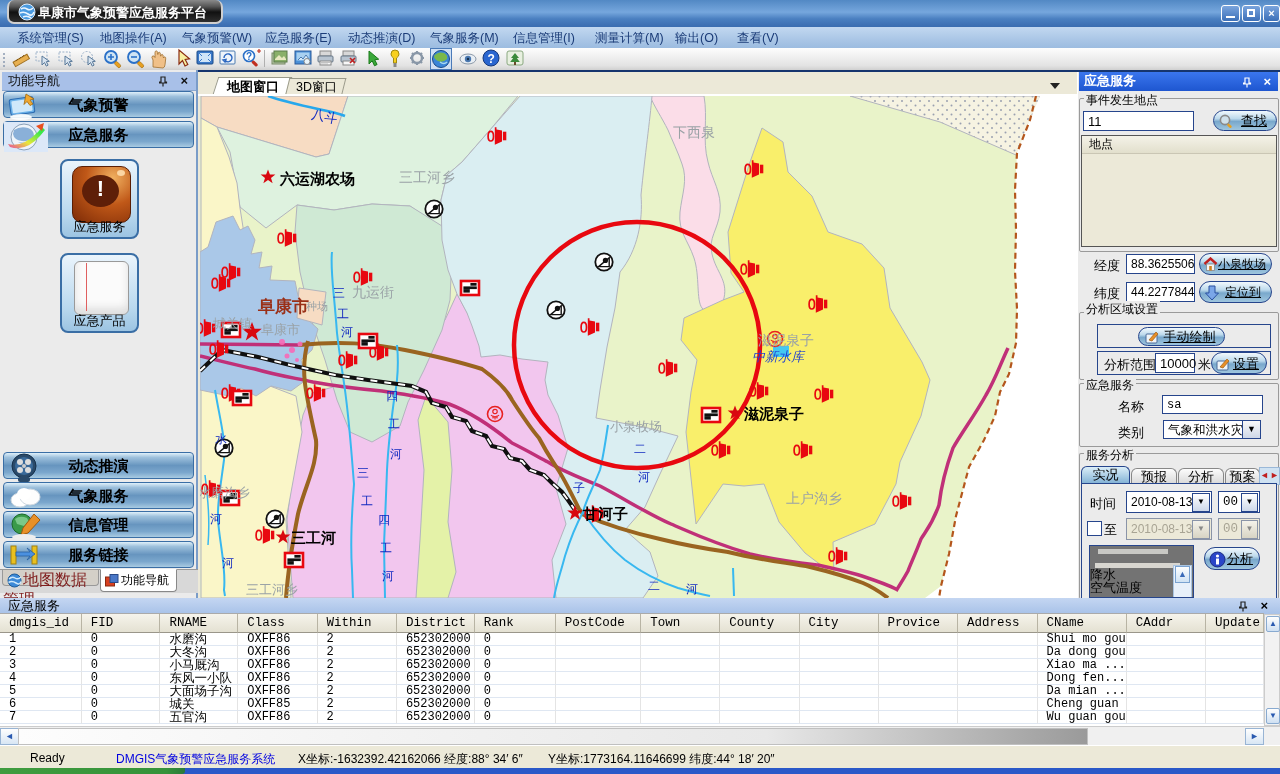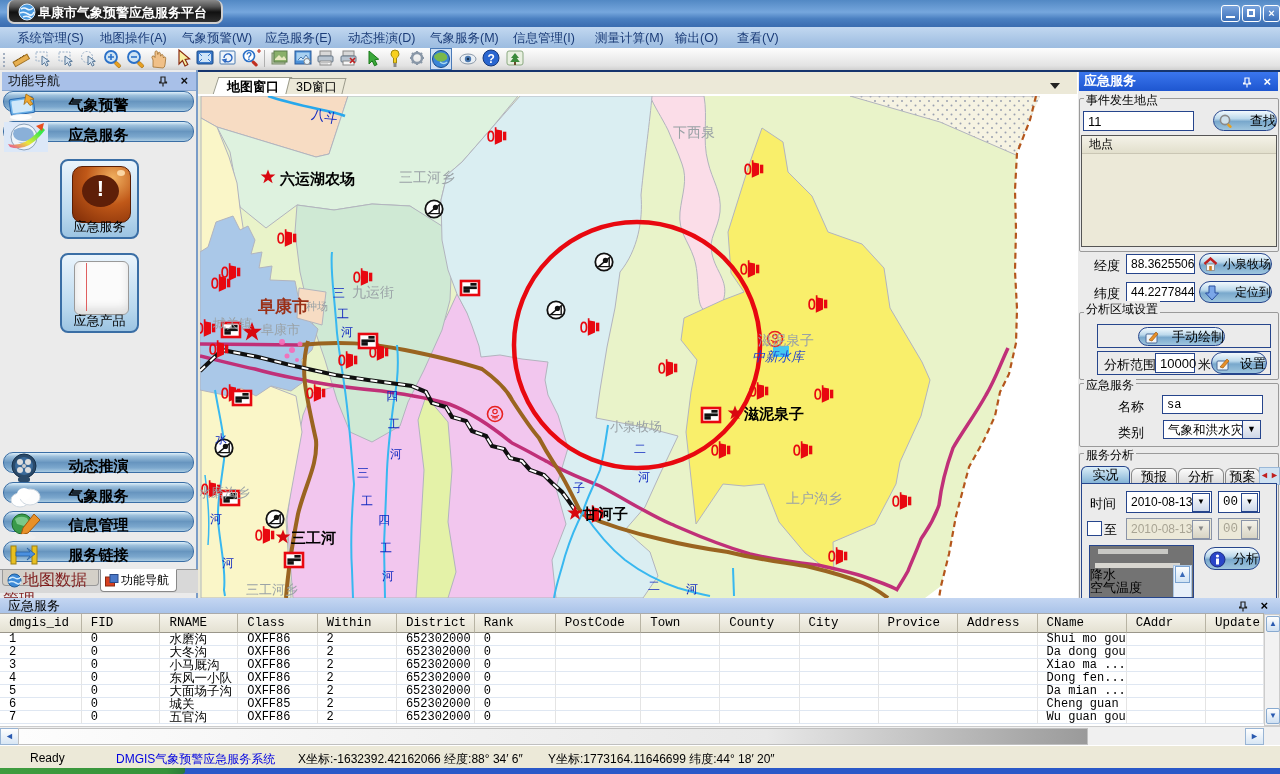--- a/index.html
+++ b/index.html
@@ -11,34 +11,34 @@
   #titletab .t{position:absolute;left:29px;top:2px;letter-spacing:0;font-size:13px;white-space:nowrap;}
   .winbtn{top:5px;width:19px;height:17px;background:linear-gradient(180deg,#7aa4dd,#3c70b8);border:1px solid #fff;border-radius:3px;box-sizing:border-box;color:#fff;font-size:11px;font-weight:bold;text-align:center;line-height:14px;}
   
   #menubar{left:0;top:27px;width:1280px;height:21px;background:linear-gradient(180deg,#c2d8f0 0%,#aac6e6 60%,#9cbce0 100%);border-bottom:1px solid #7a9cc8;color:#1b3c78;font-size:12.5px;}
   .mi{position:absolute;top:3px;}
   
   #toolbar{left:0;top:48px;width:1280px;height:22px;background:linear-gradient(180deg,#fdfdfd,#e3e3e3 80%,#d0d0d0);border-bottom:1px solid #b8b8b8;}
   
   #leftpanel{left:0;top:70px;width:198px;height:528px;background:#ebebeb;border-right:2px solid #7a9cc8;box-sizing:border-box;}
   #lp-title{left:2px;top:72px;width:194px;height:18px;background:#a8c0e8;color:#111;font-size:13px;line-height:18px;border-bottom:1px solid #8aa8d0;}
-  .accbtn{left:3px;width:191px;height:21px;border:1px solid #3a6ea5;border-radius:10px;background:linear-gradient(180deg,#dff0fa 0%,#9dc0dc 18%,#6795bf 50%,#7ba7cd 78%,#a9cbe2 100%);box-sizing:border-box;text-align:center;color:#000;font-size:15px;font-weight:bold;line-height:25px;}
+  .accbtn{left:3px;width:191px;height:27px;border:1px solid #3a6ea5;border-radius:4px;background:linear-gradient(180deg,#dff0fa 0%,#9dc0dc 18%,#6795bf 50%,#7ba7cd 78%,#a9cbe2 100%);box-sizing:border-box;text-align:center;color:#000;font-size:15px;font-weight:bold;line-height:25px;}
   .iconbtn{left:60px;width:79px;height:80px;border:2px solid #3a6ea5;border-radius:8px;background:linear-gradient(180deg,#eaf4fc,#b9d8ee 70%,#9cc4e2);box-sizing:border-box;text-align:center;}
   .iconbtn .lbl{position:absolute;bottom:1px;width:100%;text-align:center;font-size:13px;color:#000;}
   #lp-tabs{left:0;top:569px;width:198px;height:23px;background:#d8d8d8;border-top:1px solid #999;}
   
   #mapwin{left:198px;top:70px;width:879px;height:528px;background:#ece9d8;border-top:2px solid #16356e;box-sizing:border-box;}
   .maptab{position:absolute;top:5px;height:19px;font-size:13px;color:#000;line-height:19px;}
   
   #rightpanel{left:1077px;top:70px;width:203px;height:528px;background:#ebebeb;border-left:1px solid #fff;box-sizing:border-box;font-size:12px;}
   #rp-title{left:1079px;top:72px;width:199px;height:19px;background:linear-gradient(180deg,#3a76ee,#1e56d0);color:#fff;font-weight:bold;font-size:13px;line-height:18px;}
   .grp{border:1px solid #9a9a9a;border-radius:2px;}
   .grplbl{position:absolute;top:-7px;left:6px;background:#ebebeb;padding:0 2px;font-size:12px;color:#000;}
   .inp{background:#fff;border:1px solid #26458c;box-sizing:border-box;font-size:13px;color:#000;padding-left:4px;}
-  .pillbtn{border:1px solid #26458c;border-radius:11px;background:linear-gradient(180deg,#f2f9fd 0%,#bcd9ec 40%,#79a8cc 55%,#9fc6de 100%);box-sizing:border-box;color:#000;font-size:13px;text-align:right;}
+  .pillbtn{border:1px solid #26458c;border-radius:11px;background:linear-gradient(180deg,#f2f9fd 0%,#bcd9ec 40%,#79a8cc 55%,#9fc6de 100%);box-sizing:border-box;color:#000;font-size:13px;text-align:center;text-decoration:underline;}
   
   #output{left:0;top:598px;width:1280px;height:147px;background:#f0f0f0;}
   #out-title{left:0;top:598px;width:1280px;height:16px;background:linear-gradient(180deg,#c4d6f2,#a8c2e8);color:#000;font-size:13px;line-height:16px;border-bottom:1px solid #90a8d0;}
   table#grid{border-collapse:separate;border-spacing:0;table-layout:fixed;font-family:"Liberation Mono","Liberation Sans",monospace;font-size:12px;}
   #grid td{padding:0 0 0 9px;height:11.7px;border-right:1px solid #e4e4e4;border-bottom:1px solid #dfe7f2;white-space:nowrap;overflow:hidden;line-height:12px;}
   #grid tr.hd td{background:linear-gradient(180deg,#f6f4ec,#e4e1d2);border-right:1px solid #b8b4a4;border-bottom:1px solid #9a968a;height:18px;font-size:12.5px;}
   #grid td.cjk{font-family:"Liberation Sans",sans-serif;font-size:12.5px;}
   
   #statusbar{left:0;top:745px;width:1280px;height:23px;background:#ece9d8;border-top:1px solid #fff;box-sizing:border-box;font-size:12px;color:#000;font-family:"Liberation Sans",sans-serif;}
   #taskbar{left:0;top:768px;width:1280px;height:6px;background:#2a58c8;}

